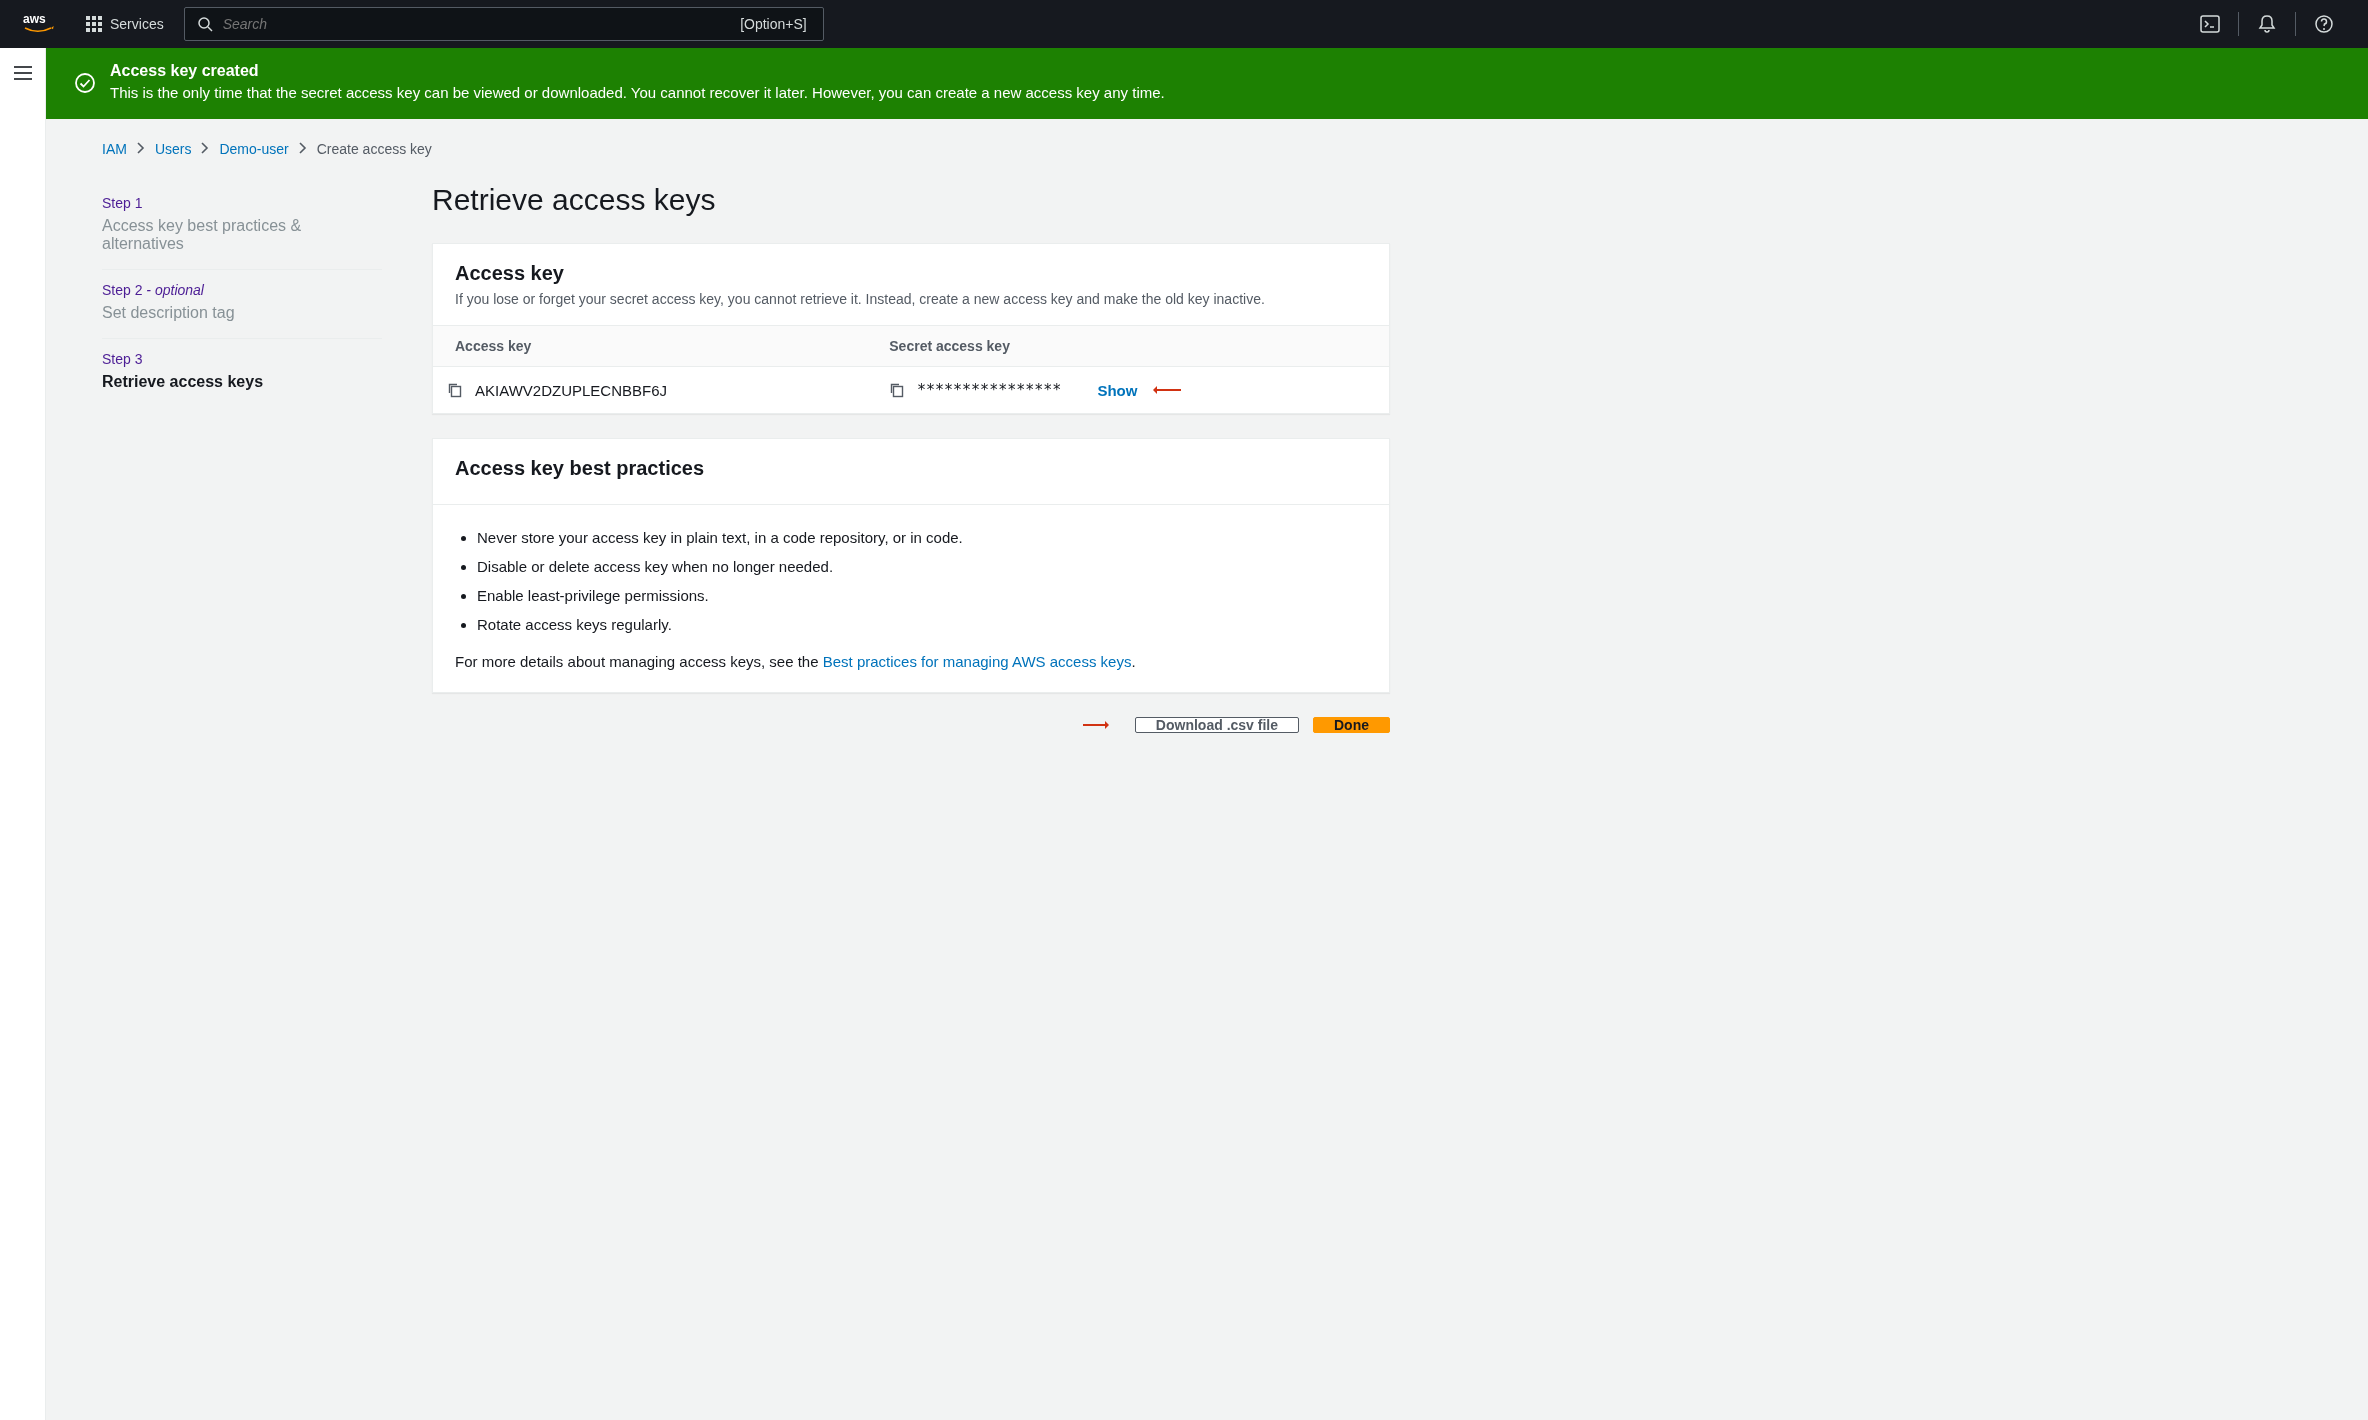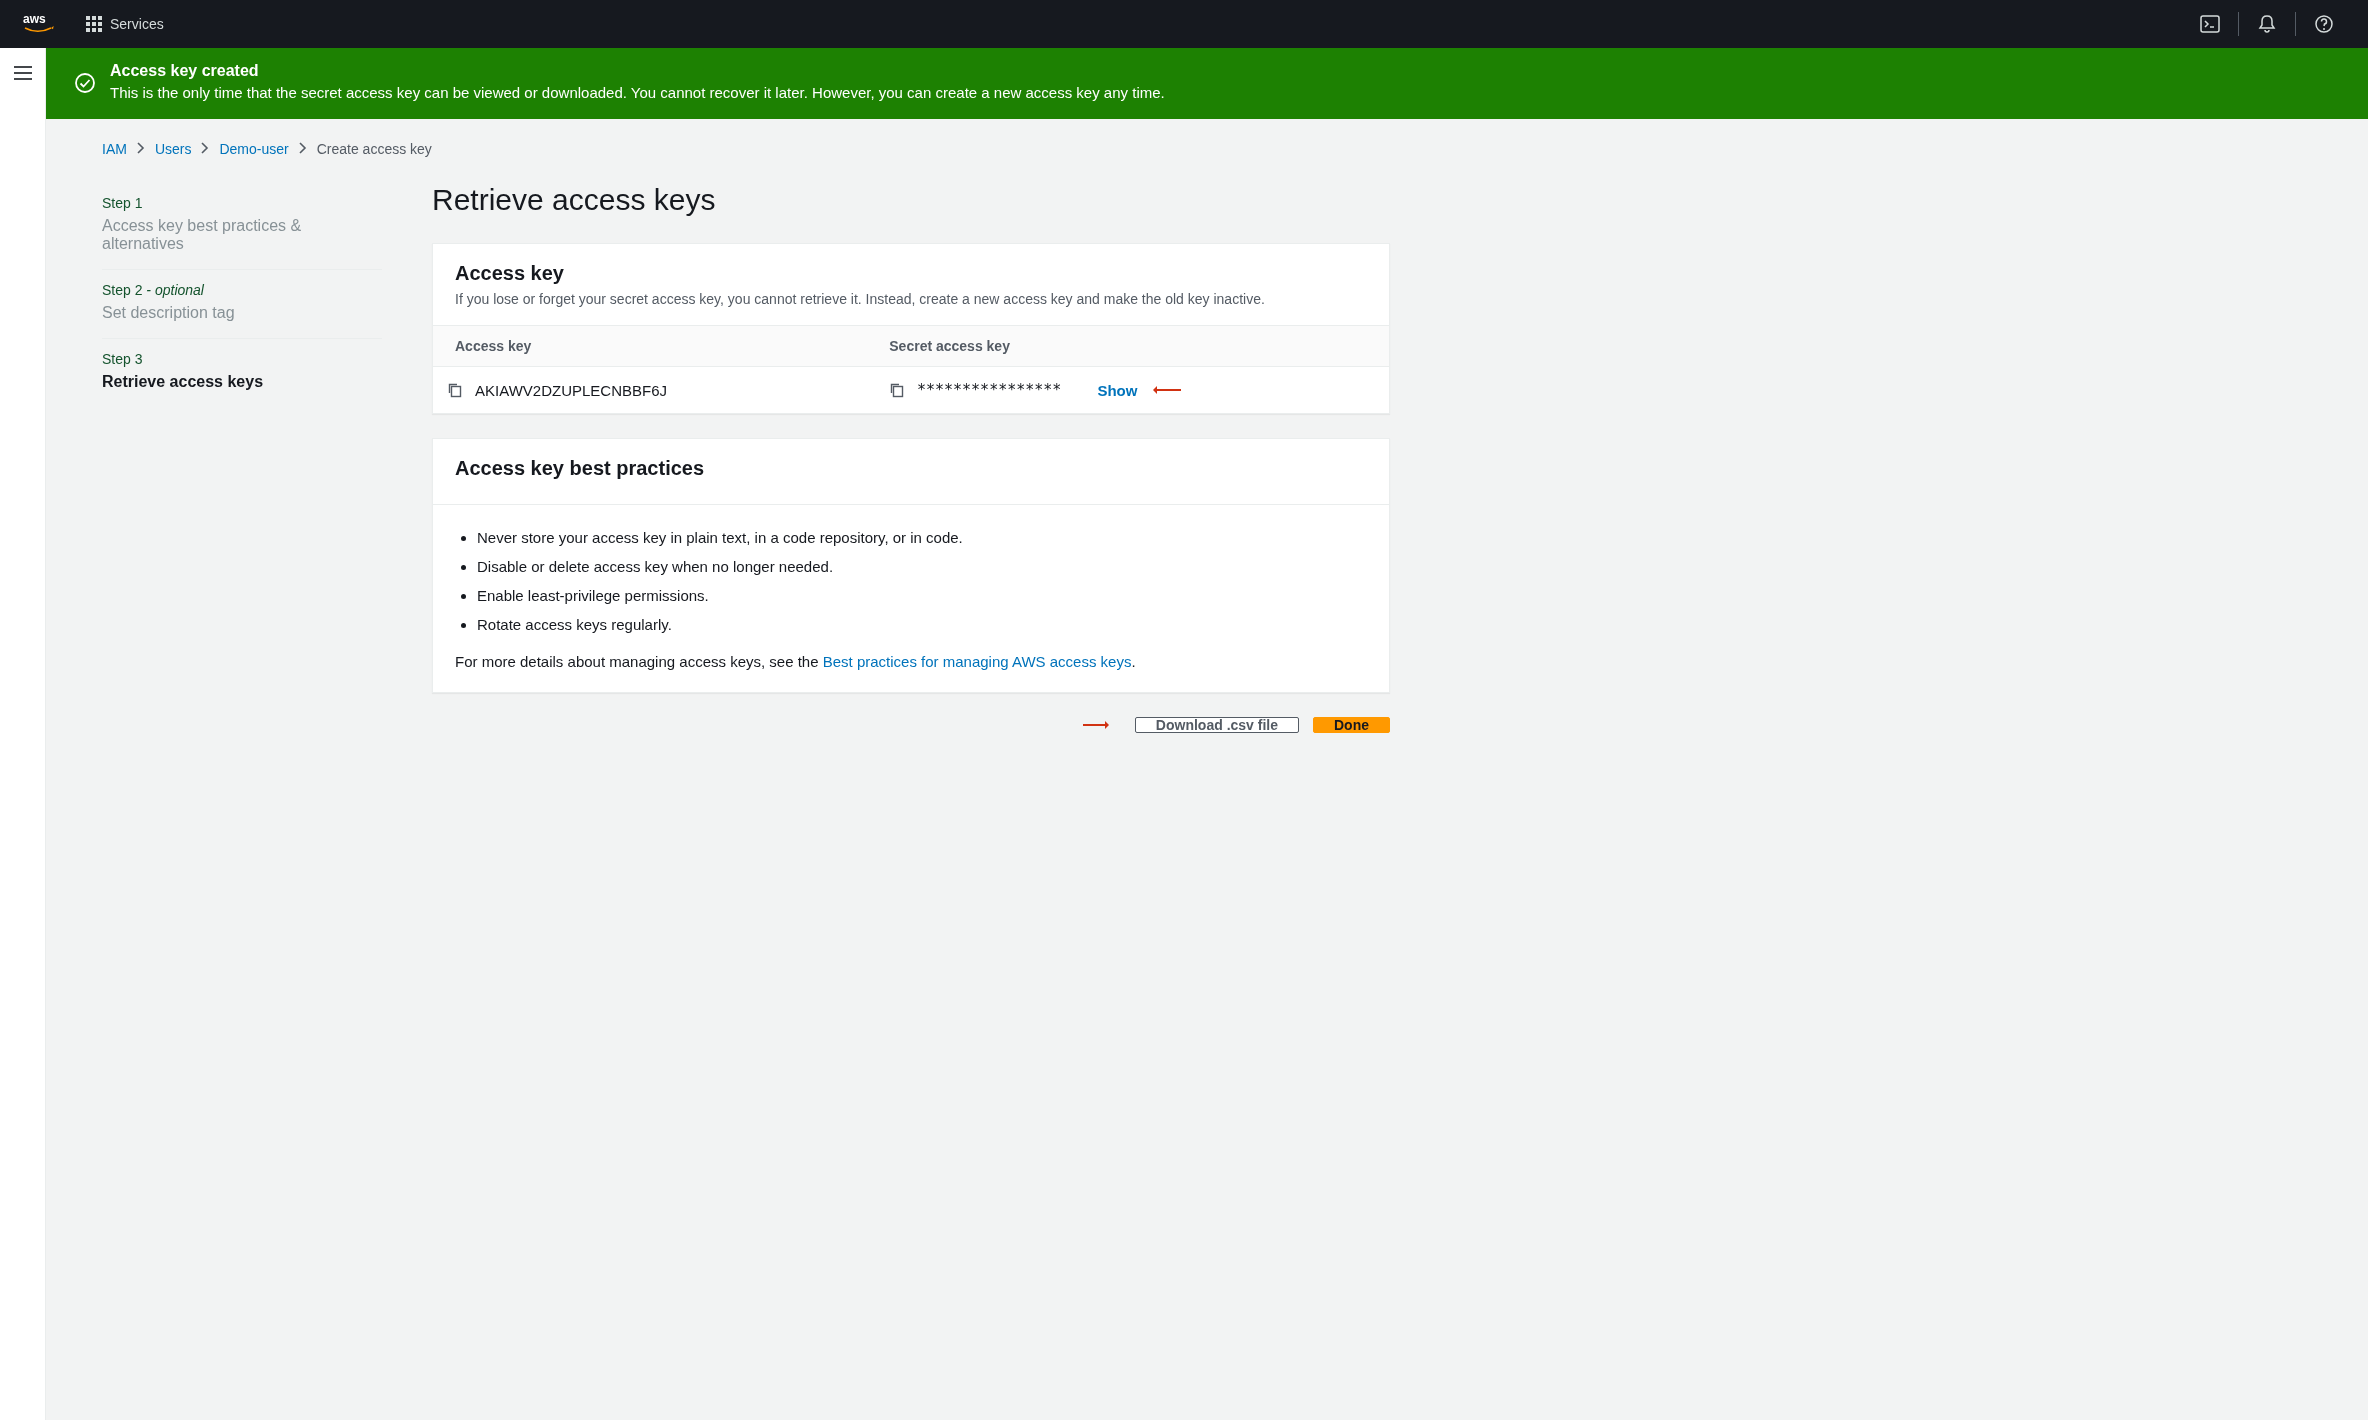--- a/index.html
+++ b/index.html
@@ -90,21 +90,21 @@
     .breadcrumbs a { color: #0073bb; text-decoration: none; cursor: pointer; }
     .breadcrumbs .chev { color: #545b64; }
     .breadcrumbs .current { color: #545b64; }
 
     .cols { display: flex; gap: 50px; align-items: flex-start; }
 
     
     .steps { width: 280px; font-size: 14px; color: #545b64; }
     .step { padding: 12px 0 16px; border-bottom: 1px solid #eaeded; }
     .step:last-child { border-bottom: 0; }
-    .step .num { font-size: 14px; color: #14532d; margin-bottom: 6px; }
+    .step .num { font-size: 14px; color: #4c1d95; margin-bottom: 6px; }
     .step .label { font-size: 16px; color: #879196; }
     .step.active .label { color: #16191f; font-weight: 700; }
     .step .opt { font-style: italic; }
 
     
     .page-title { font-size: 30px; font-weight: 400; color: #16191f; margin-bottom: 26px; }
     .panel {
       background: #fff;
       border: 1px solid #eaeded;
       box-shadow: 0 1px 1px rgba(0,0,0,0.05);
@@ -177,20 +177,28 @@
       <span></span>
         <span></span>
         <span></span>
       <span></span>
         <span></span>
         <span></span>
     </div>
     <span>Services</span>
   </div>
 
+  <div class="search-wrap">
+    <svg width="16" height="16" viewBox="0 0 16 16">
+      <circle cx="7" cy="7" r="5" stroke="#d5dbdb" stroke-width="1.5" fill="none"></circle>
+      <line x1="11" y1="11" x2="15" y2="15" stroke="#d5dbdb" stroke-width="1.5"></line>
+    </svg>
+    <input type="text" placeholder="Search" style="">
+    <span class="search-shortcut">[Option+S]</span>
+  </div>
 
   <div class="topnav-spacer"></div>
 
   <div class="topnav-icons">
     <div class="topnav-icon">
       <svg width="20" height="20" viewBox="0 0 20 20">
         <rect x="1" y="2" width="18" height="16" rx="2" stroke="#d5dbdb" stroke-width="1.5" fill="none"></rect>
         <path d="M5 7 L8 10 L5 13" stroke="#d5dbdb" stroke-width="1.5" fill="none"></path>
         <line x1="10" y1="13" x2="14" y2="13" stroke="#d5dbdb" stroke-width="1.5"></line>
       </svg>

